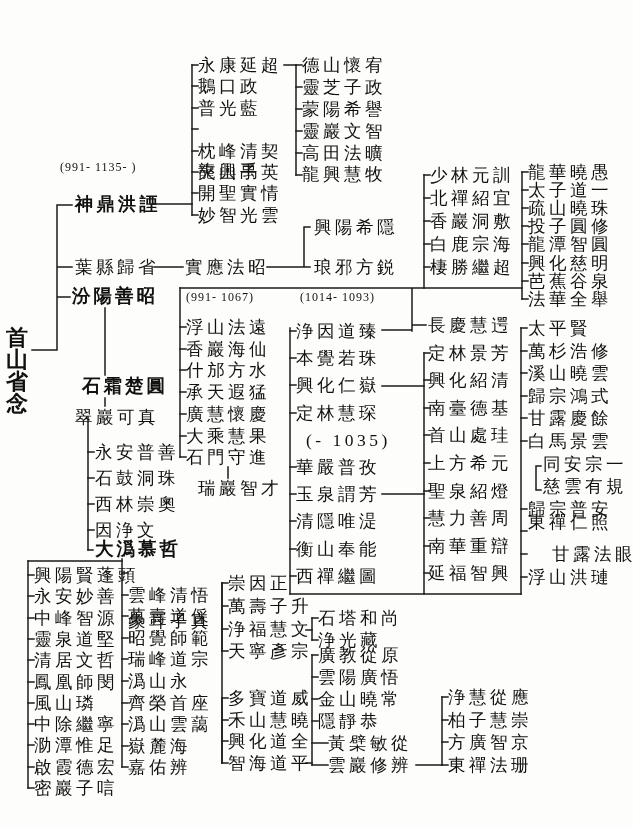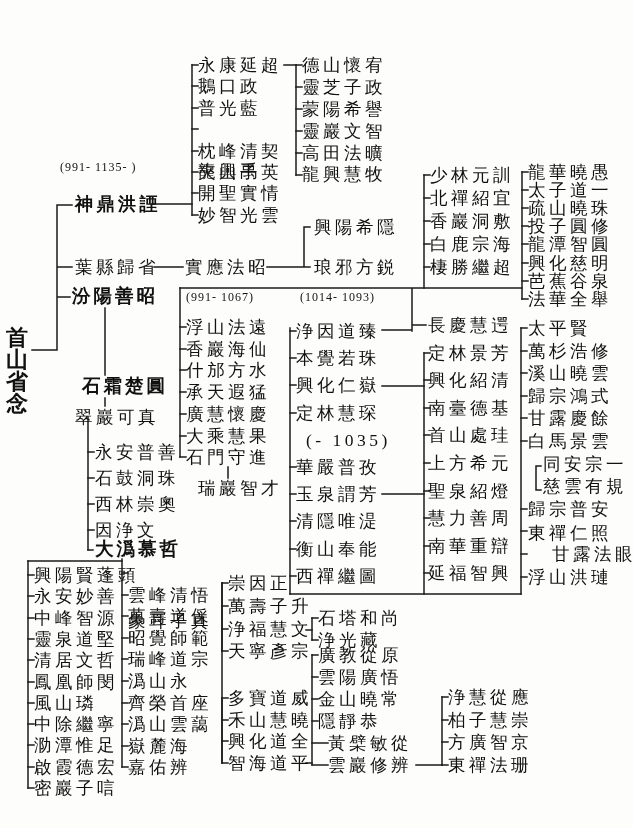--- a/index.html
+++ b/index.html
@@ -260,21 +260,21 @@
   <div>
       <div class="node" style="left: 528px; top: 319px;">太平賢</div>
       <div class="node" style="left: 528px; top: 341.6px;">萬杉浩修</div>
       <div class="node" style="left: 528px; top: 364.2px;">溪山曉雲</div>
       <div class="node" style="left: 528px; top: 386.8px;">歸宗鴻式</div>
       <div class="node" style="left: 528px; top: 409.4px;">甘露慶餘</div>
       <div class="node" style="left: 528px; top: 432px;">白馬景雲</div>
       <div class="node" style="left: 543px; top: 454.6px;">同安宗一</div>
       <div class="node" style="left: 543px; top: 477.2px;">慈雲有規</div>
       <div class="node" style="left: 528px; top: 499.8px;">歸宗普安</div>
-      <div class="node" style="left: 528px; top: 524px;">東禪仁照</div>
+      <div class="node" style="left: 528px; top: 513px;">東禪仁照</div>
       <div class="node" style="left: 528px; top: 545px; margin-left: 24px;">甘露法眼</div>
       <div class="node" style="left: 528px; top: 567.6px;">浮山洪璉</div>
     </div>
   <div>
       <div class="node" style="left: 34px; top: 566px;">興陽賢蓬頭</div>
       <div class="node" style="left: 34px; top: 587.3px;">永安妙善</div>
       <div class="node" style="left: 34px; top: 608.6px;">中峰智源</div>
       <div class="node" style="left: 34px; top: 629.9px;">靈泉道堅</div>
       <div class="node" style="left: 34px; top: 651.2px;">清居文哲</div>
       <div class="node" style="left: 34px; top: 672.5px;">鳳凰師閔</div>

